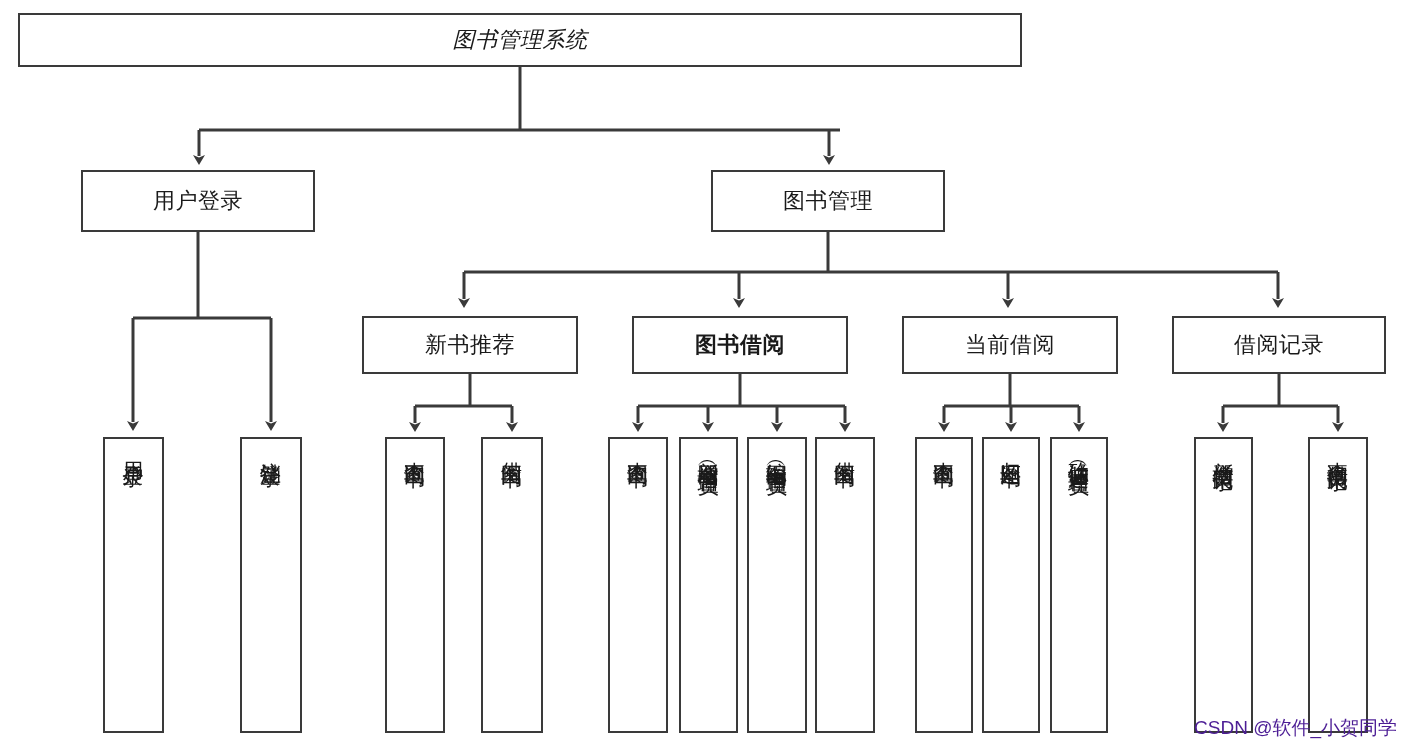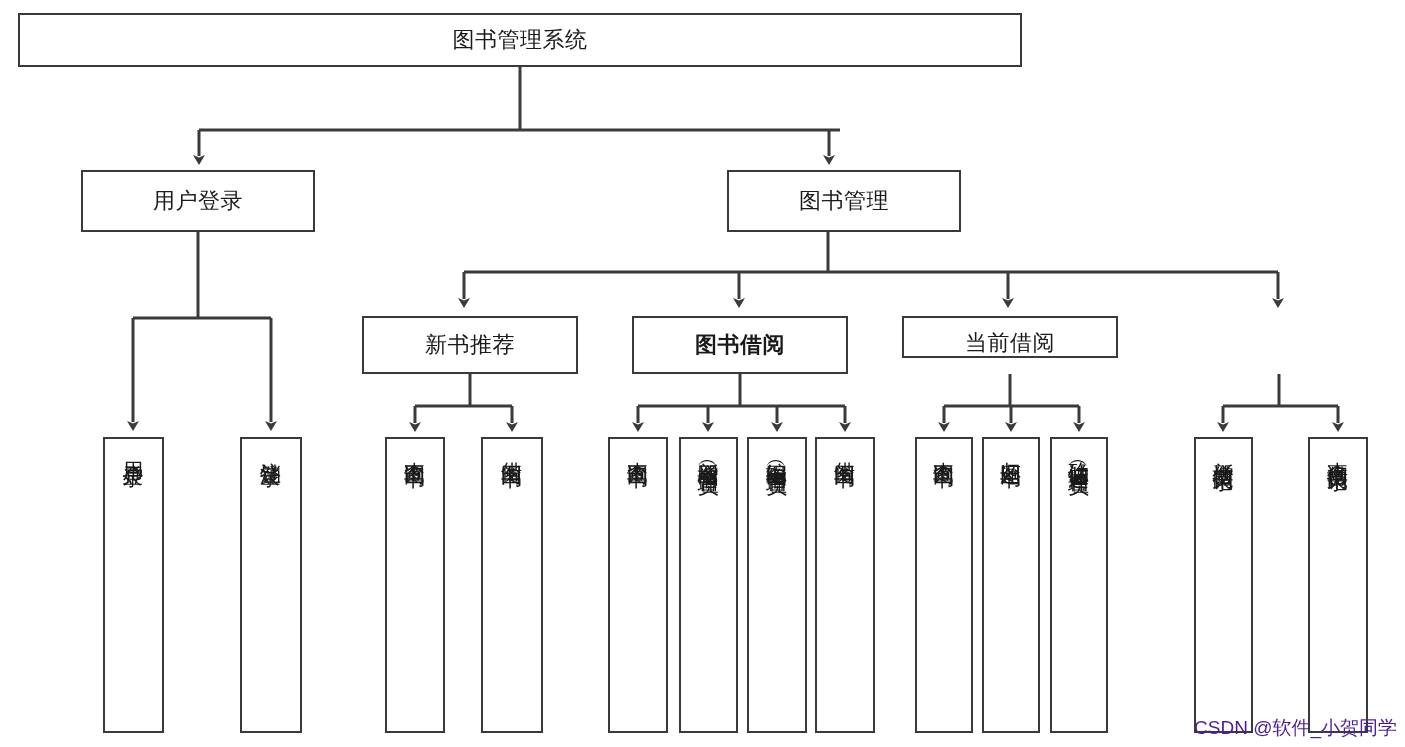--- a/index.html
+++ b/index.html
@@ -115,39 +115,42 @@
       <path d="M1011,406 L1011,423" marker-end="url(#arrow)"></path>
       <path d="M1079,406 L1079,423" marker-end="url(#arrow)"></path>
 
       <path d="M1279,374 L1279,406"></path>
       <path d="M1223,406 L1338,406"></path>
       <path d="M1223,406 L1223,423" marker-end="url(#arrow)"></path>
       <path d="M1338,406 L1338,423" marker-end="url(#arrow)"></path>
     </g>
   </svg>
 
-  <div class="node horizontal" style="left:18px; top:13px; width:1004px; height:54px;">
+  <div class="node horizontal" style="left:18px; top:13px; width:1004px; height:54px;font-style:italic;">
     <span class="label">图书管理系统</span>
   </div>
 
   <div class="node horizontal" style="left:81px; top:170px; width:234px; height:62px;">
     <span class="label">用户登录</span>
   </div>
-  <div class="node horizontal" style="left:727px; top:170px; width:234px; height:62px;">
+  <div class="node horizontal" style="left:711px; top:170px; width:234px; height:62px;">
     <span class="label">图书管理</span>
   </div>
 
   <div class="node horizontal" style="left:362px; top:316px; width:216px; height:58px;">
     <span class="label">新书推荐</span>
   </div>
   <div class="node horizontal" style="left:632px; top:316px; width:216px; height:58px;font-weight:bold;">
     <span class="label">图书借阅</span>
   </div>
-  <div class="node horizontal" style="left:902px; top:316px; width:216px; height:42px;align-items:flex-end;">
+  <div class="node horizontal" style="left:902px; top:316px; width:216px; height:58px;">
     <span class="label">当前借阅</span>
+  </div>
+  <div class="node horizontal" style="left:1172px; top:316px; width:214px; height:58px;">
+    <span class="label">借阅记录</span>
   </div>
 
   <div class="node vertical" style="left:103px; top:437px; width:61px; height:296px;">
     <span class="label">用户登录</span>
   </div>
   <div class="node vertical" style="left:240px; top:437px; width:62px; height:296px;">
     <span class="label">注销登录</span>
   </div>
 
   <div class="node vertical" style="left:385px; top:437px; width:60px; height:296px;">

